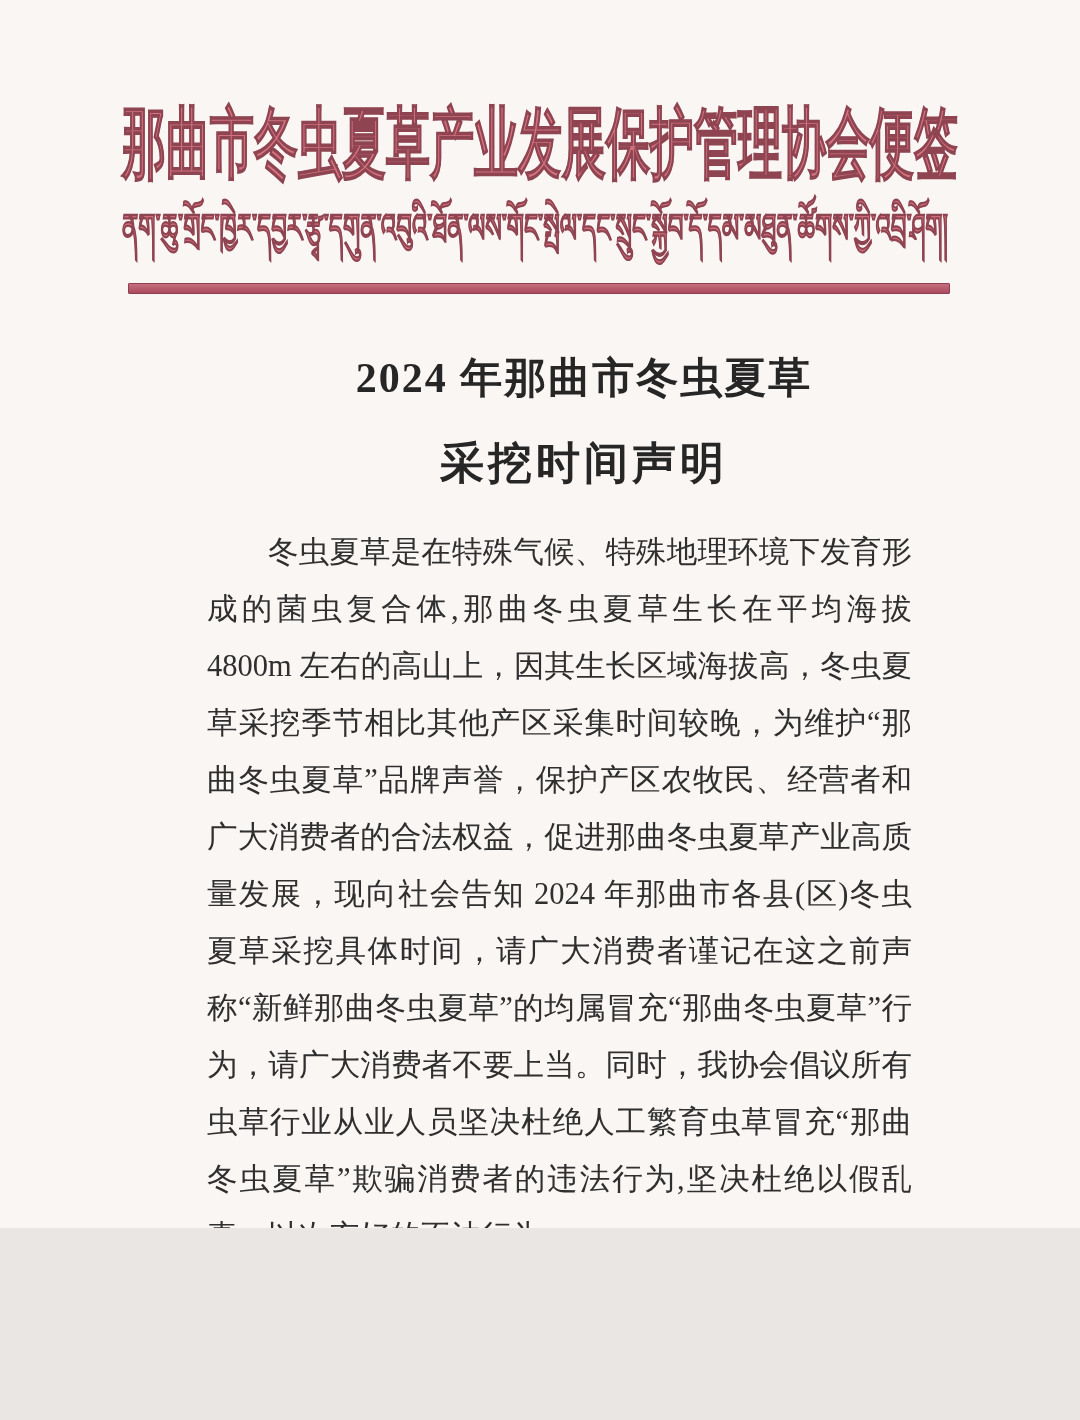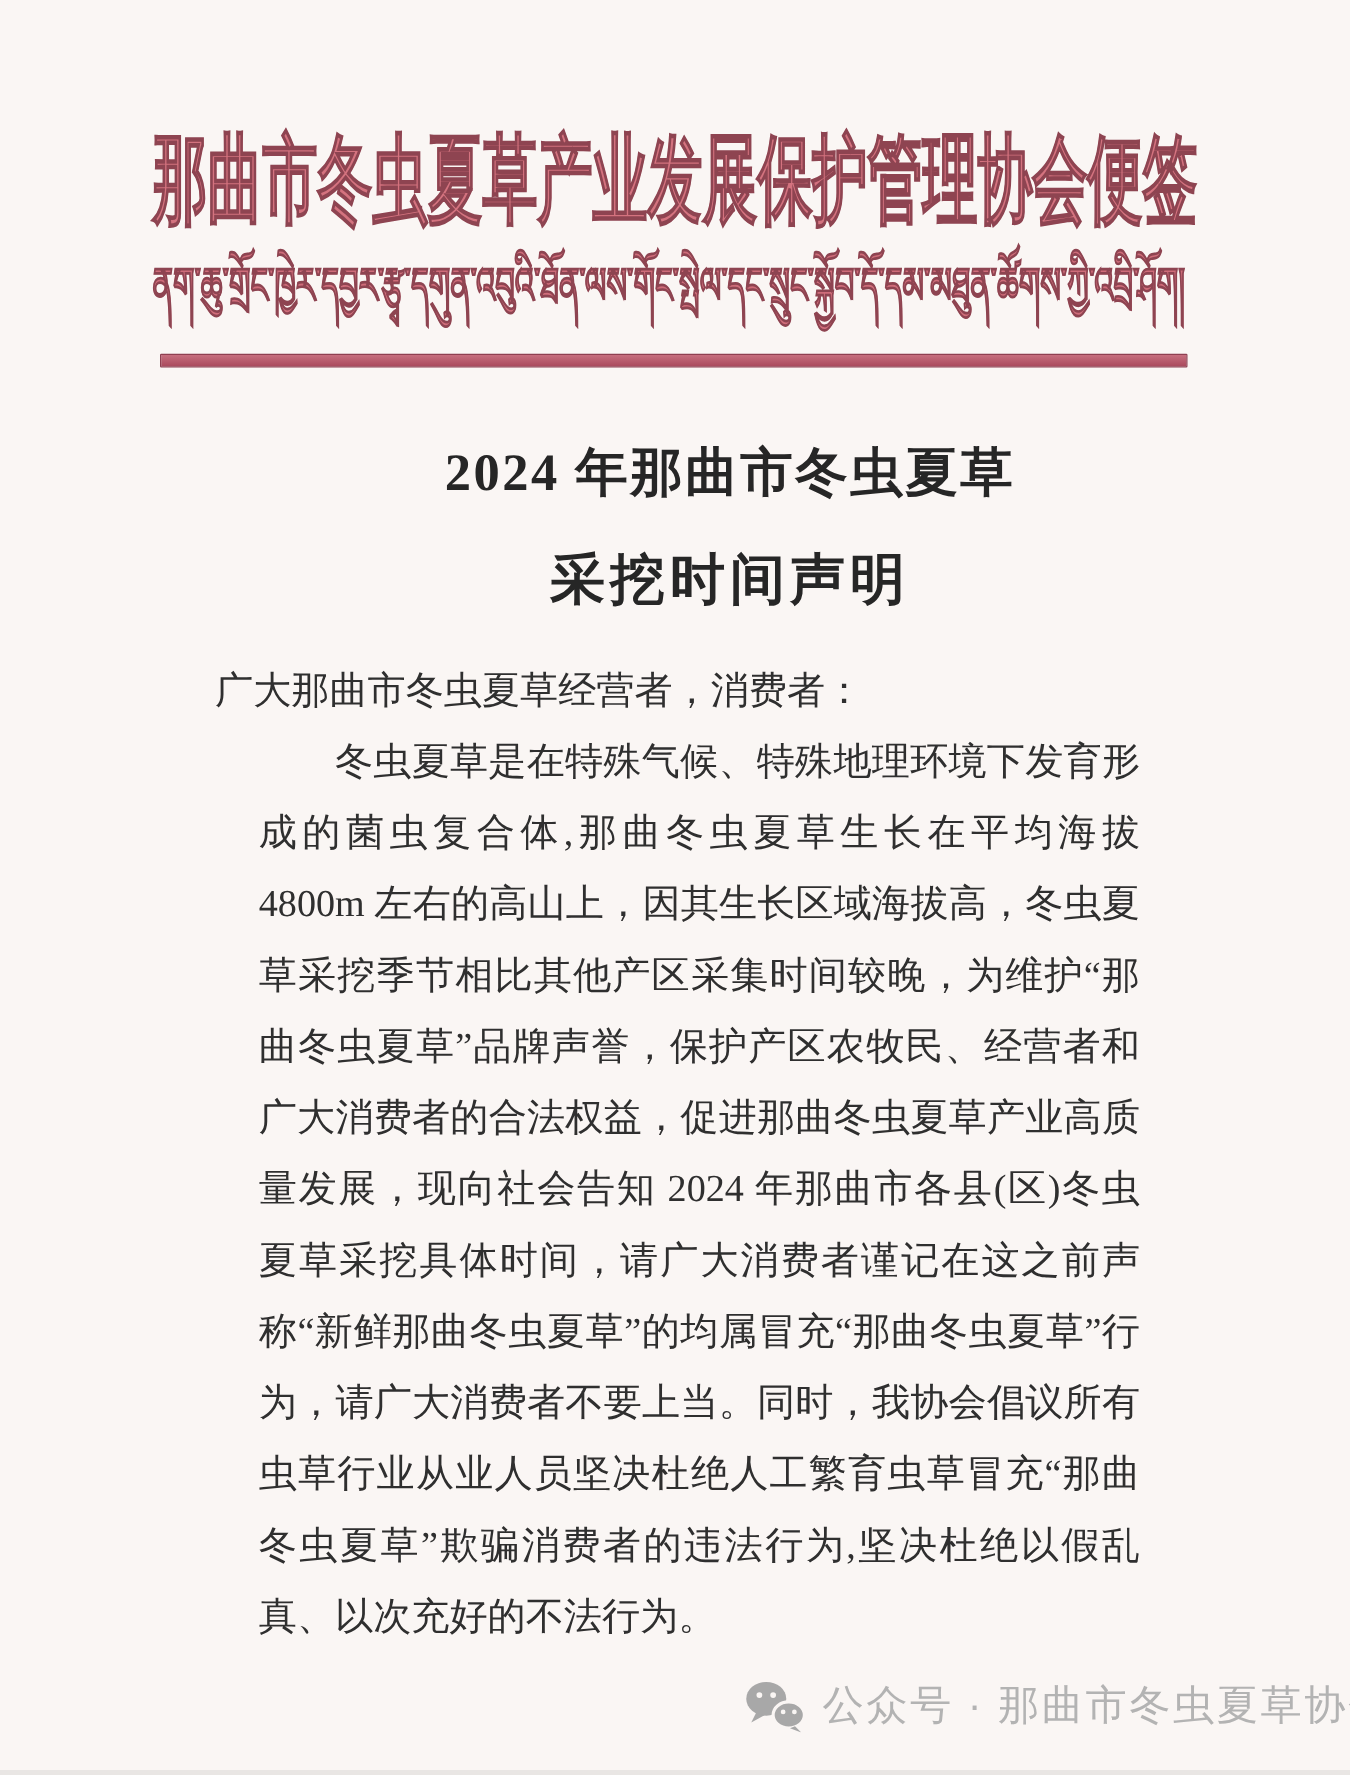--- a/index.html
+++ b/index.html
@@ -1,19 +1,19 @@
 <!DOCTYPE html>
 <html><head>
 <meta charset="utf-8">
 <style>
   html, body { margin: 0; padding: 0; background: #e9e6e4; }
   .page {
     position: relative;
     width: 1080px;
-    height: 1416px;
+    height: 1228px;
     margin: 0 auto;
     background: #faf6f4;
     overflow: hidden;
     font-family: "Liberation Serif", "DejaVu Serif", serif;
   }
 
   
   .letterhead-title-svg {
     position: absolute;
     top: 86px;
@@ -116,21 +116,20 @@
   <svg class="letterhead-tibetan-svg" width="826" height="80" viewBox="0 0 826 80">
     <text x="0" y="46" font-size="40" textLength="826" lengthAdjust="spacingAndGlyphs">ནག་ཆུ་གྲོང་ཁྱེར་དབྱར་རྩྭ་དགུན་འབུའི་ཐོན་ལས་གོང་སྤེལ་དང་སྲུང་སྐྱོབ་དོ་དམ་མཐུན་ཚོགས་ཀྱི་འབྲི་ཤོག།</text>
   </svg>
 
   <div class="letterhead-rule"></div>
 
   <div class="doc-title line1">2024 年那曲市冬虫夏草</div>
   <div class="doc-title line2">采挖时间声明</div>
 
   <div class="doc-body">
-    <div class="salutation">广大那曲市冬虫夏草经营者，消费者：</div>
     <div class="paragraph">冬虫夏草是在特殊气候、特殊地理环境下发育形成的菌虫复合体,那曲冬虫夏草生长在平均海拔 4800m 左右的高山上，因其生长区域海拔高，冬虫夏草采挖季节相比其他产区采集时间较晚，为维护“那曲冬虫夏草”品牌声誉，保护产区农牧民、经营者和广大消费者的合法权益，促进那曲冬虫夏草产业高质量发展，现向社会告知 2024 年那曲市各县(区)冬虫夏草采挖具体时间，请广大消费者谨记在这之前声称“新鲜那曲冬虫夏草”的均属冒充“那曲冬虫夏草”行为，请广大消费者不要上当。同时，我协会倡议所有虫草行业从业人员坚决杜绝人工繁育虫草冒充“那曲冬虫夏草”欺骗消费者的违法行为,坚决杜绝以假乱真、以次充好的不法行为。</div>
   </div>
 
   <div class="watermark">
     <svg width="50" height="42" viewBox="0 0 50 42">
 
       <ellipse cx="17" cy="15" rx="16" ry="13.5" fill="#a8a8a8"></ellipse>
       <polygon points="9,26 5,34 16,28" fill="#a8a8a8"></polygon>
       <circle cx="11.5" cy="12" r="2.3" fill="#faf6f4"></circle>
       <circle cx="22.5" cy="12" r="2.3" fill="#faf6f4"></circle>

